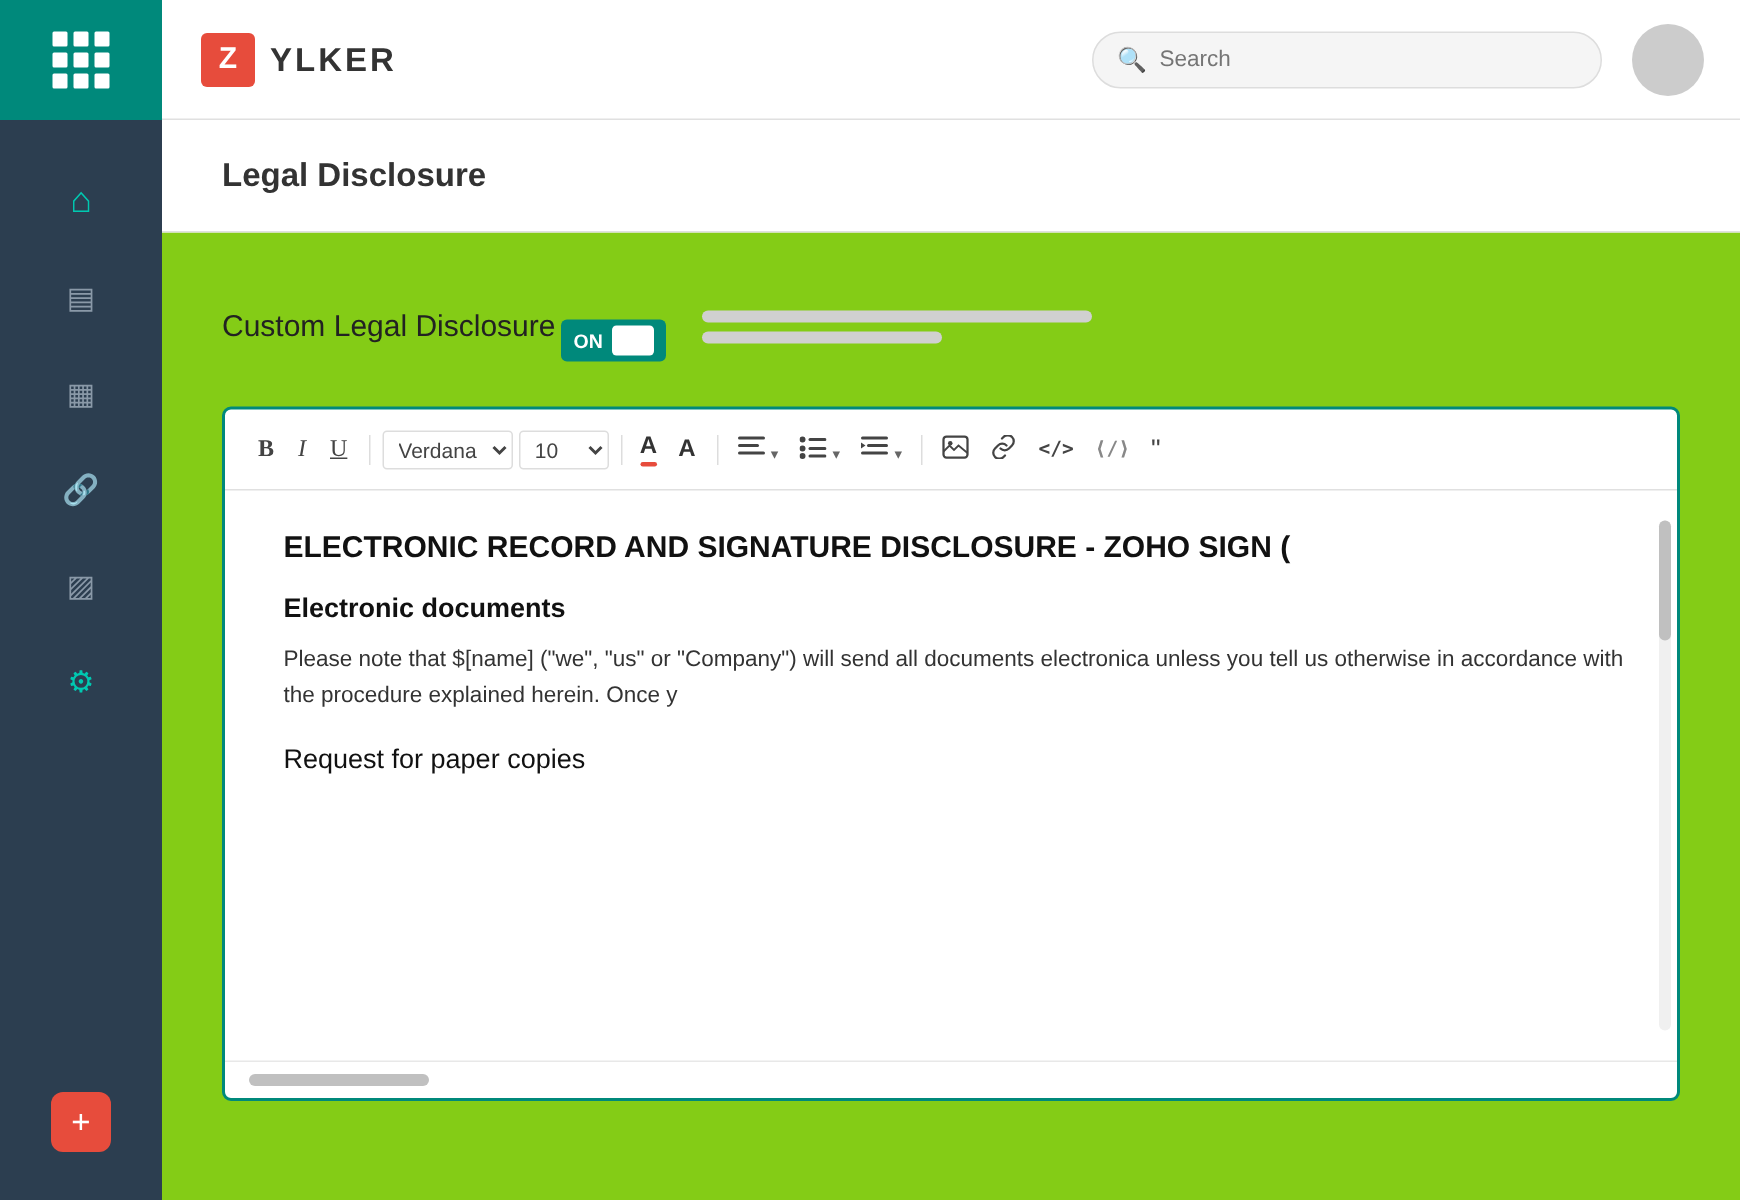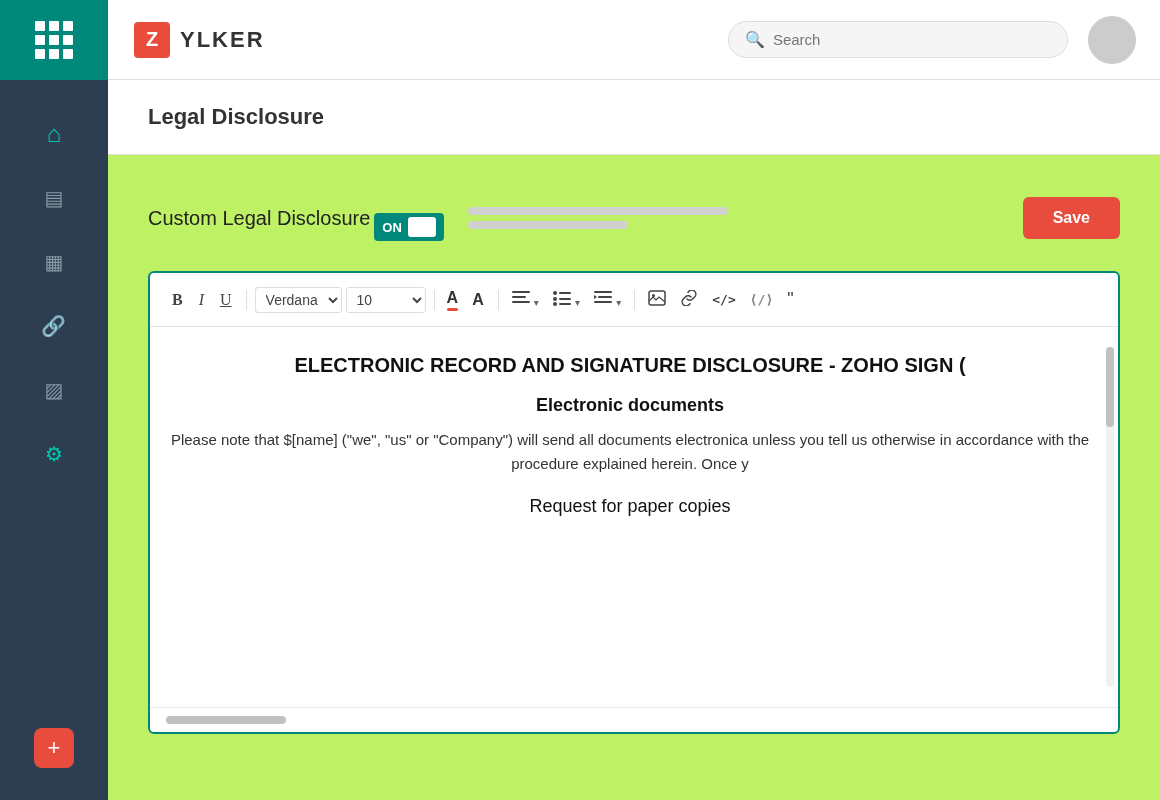--- a/index.html
+++ b/index.html
@@ -142,21 +142,21 @@
       color: #fff;
       font-size: 22px;
       cursor: pointer;
     }
 
     
     .content {
       flex: 1;
       overflow-y: auto;
       padding: 0;
-      background: #bef264;
+      background: #84cc16;
     }
     .page-header {
       background: #fff;
       padding: 24px 40px;
       border-bottom: 1px solid #e0e0e0;
     }
     .page-title {
       font-size: 22px;
       font-weight: 600;
       color: #333;
@@ -285,25 +285,24 @@
     .font-color-a::after {
       content: '';
       display: block;
       height: 3px;
       background: #e74c3c;
       border-radius: 2px;
       margin-top: 1px;
     }
 
     .editor-body {
-      padding: 24px 16px;
+      padding: 24px 39px;
       min-height: 380px;
       overflow: hidden;
       position: relative;
-      text-align: center;
     }
     .editor-scrollbar {
       position: absolute;
       right: 4px;
       top: 20px;
       width: 8px;
       height: 340px;
       background: #f0f0f0;
       border-radius: 4px;
     }
@@ -432,37 +431,36 @@
           <div class="toggle-on">
             <span class="toggle-on-text">ON</span>
             <div class="toggle-thumb"></div>
           </div>
 
           <div class="disclosure-lines">
             <div class="disclosure-line"></div>
             <div class="disclosure-line"></div>
           </div>
 
-          <button class="save-btn">Save</button>
         </div>
 
         <div class="editor-container">
 
           <div class="editor-toolbar">
             <button class="toolbar-btn toolbar-bold">B</button>
             <button class="toolbar-btn toolbar-italic">I</button>
             <button class="toolbar-btn toolbar-underline">U</button>
 
             <div class="toolbar-separator"></div>
 
             <select class="toolbar-select">
               <option>Verdana</option>
             </select>
 
-            <select class="toolbar-select" style="width:80px;">
+            <select class="toolbar-select" style="width:60px;">
               <option>10</option>
             </select>
 
             <div class="toolbar-separator"></div>
 
             <div class="font-color-a">
               <span>A</span>
             </div>
 
             <div style="position:relative; padding:4px 6px; cursor:pointer;">

